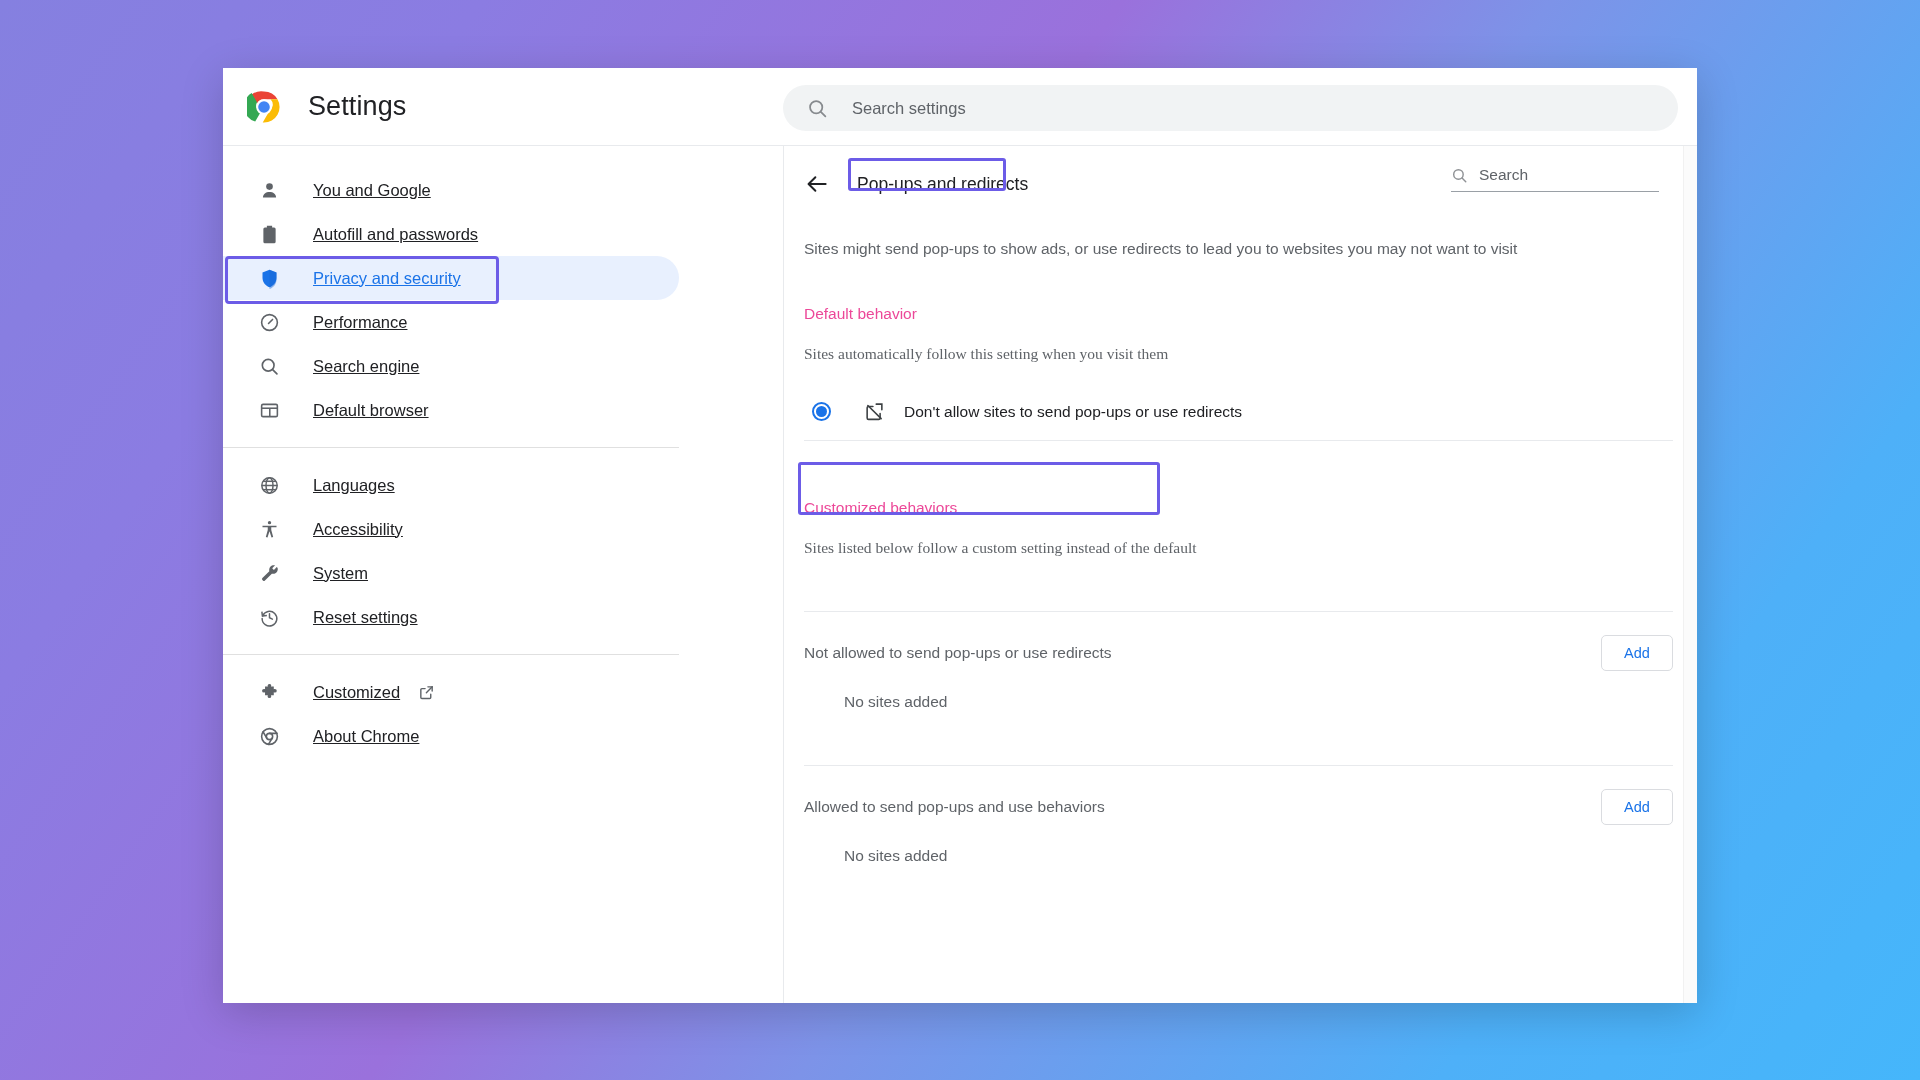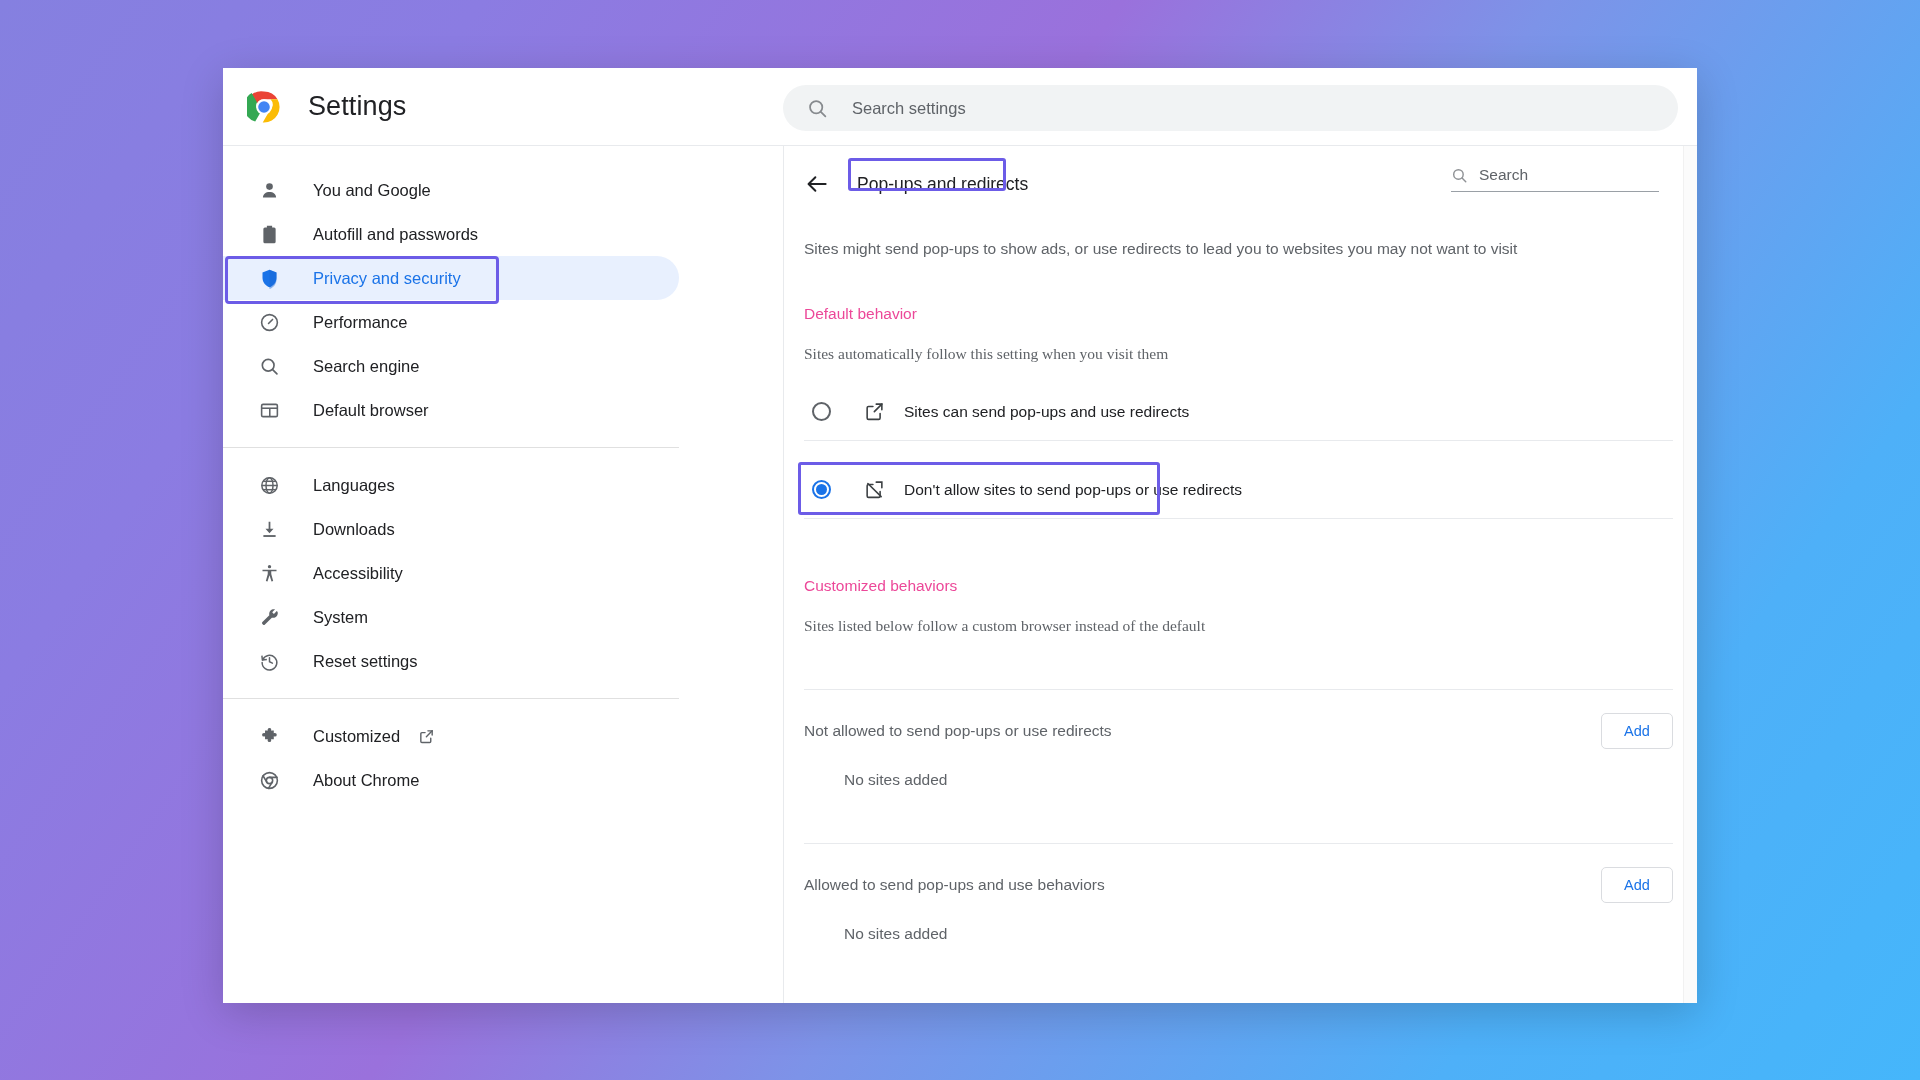--- a/index.html
+++ b/index.html
@@ -101,21 +101,21 @@
     color: #202124;
     font-size: 16.5px;
     cursor: pointer;
   }
   .nav-item .nicon {
     width: 22px; height: 22px;
     flex: 0 0 auto;
     display: flex; align-items: center; justify-content: center;
     color: #5f6368;
   }
-  .nav-item .nlabel { margin-left: 33px; white-space: nowrap; }
+  .nav-item .nlabel { margin-left: 33px; white-space: nowrap; text-decoration: underline; }
 
   .nav-item.selected {
     background: #e8f0fe;
     color: #1a73e8;
   }
   .nav-item.selected .nicon { color: #1a73e8; }
 
   
   #nav-highlight {
     position: absolute;
@@ -430,29 +430,20 @@
           <circle cx="12" cy="12" r="8.8"></circle>
             <ellipse cx="12" cy="12" rx="4" ry="8.8"></ellipse>
             <line x1="3.2" y1="12" x2="20.8" y2="12"></line>
             <line x1="4.6" y1="7.2" x2="19.4" y2="7.2"></line>
             <line x1="4.6" y1="16.8" x2="19.4" y2="16.8"></line>
         </svg>
       </span>
       <span class="nlabel">Languages</span>
     </div>
 
-    <div class="nav-item">
-      <span class="nicon">
-        <svg viewBox="0 0 24 24" width="21" height="21" fill="currentColor">
-          <path d="M11 3h2v8h3.6L12 16.4 7.4 11H11z"></path>
-            <rect x="5" y="18.4" width="14" height="2.1"></rect>
-        </svg>
-      </span>
-      <span class="nlabel">Downloads</span>
-    </div>
 
     <div class="nav-item">
       <span class="nicon">
         <svg viewBox="0 0 24 24" width="21" height="21" fill="currentColor">
           <circle cx="12" cy="4.2" r="1.9"></circle>
           <path d="M4 7.6h16v1.9h-6v3l2.2 8.2-1.9.5L12 14.1l-2.3 7.1-1.9-.5L10 12.5v-3H4z"></path>
         </svg>
       </span>
       <span class="nlabel">Accessibility</span>
     </div>
@@ -532,46 +523,35 @@
         </div>
       </div>
 
       <div class="body-pad">
 
         <div class="intro-text">Sites might send pop-ups to show ads, or use redirects to lead you to websites you may not want to visit</div>
 
         <div class="section-head">Default behavior</div>
         <div class="section-sub">Sites automatically follow this setting when you visit them</div>
 
-        <div class="radio-row">
-          <span class="radio"></span>
-          <span class="radio-icon">
-            <svg viewBox="0 0 24 24" width="21" height="21" fill="none" stroke="currentColor" stroke-width="1.8">
-              <path d="M14 3.6h6.4V10" stroke-linecap="round"></path>
-              <path d="M20.4 3.6l-8.6 8.6" stroke-linecap="round"></path>
-              <path d="M18.4 14.4v5A1.6 1.6 0 0 1 16.8 21H5.2A1.6 1.6 0 0 1 3.6 19.4V7.8A1.6 1.6 0 0 1 5.2 6.2h5" stroke-linecap="round"></path>
-            </svg>
-          </span>
-          <span class="radio-label">Sites can send pop-ups and use redirects</span>
-        </div>
 
         <div class="radio-row">
           <span class="radio checked"></span>
           <span class="radio-icon">
             <svg viewBox="0 0 24 24" width="21" height="21" fill="none" stroke="currentColor" stroke-width="1.8">
               <path d="M14 3.6h6.4V10" stroke-linecap="round"></path>
               <path d="M18.4 14.4v5A1.6 1.6 0 0 1 16.8 21H5.2A1.6 1.6 0 0 1 3.6 19.4V7.8A1.6 1.6 0 0 1 5.2 6.2h5" stroke-linecap="round"></path>
               <line x1="4.4" y1="5.2" x2="19.6" y2="20.2" stroke-linecap="round"></line>
             </svg>
           </span>
           <span class="radio-label">Don't allow sites to send pop-ups or use redirects</span>
         </div>
 
         <div class="section-head" style="margin-top:58px;">Customized behaviors</div>
-        <div class="section-sub">Sites listed below follow a custom browser instead of the default</div>
+        <div class="section-sub">Sites listed below follow a custom setting instead of the default</div>
 
         <div class="custom-row">
           <span class="crlabel">Not allowed to send pop-ups or use redirects</span>
           <button class="add-btn">Add</button>
         </div>
         <div class="empty-note">No sites added</div>
 
         <div class="custom-row">
           <span class="crlabel">Allowed to send pop-ups and use behaviors</span>
           <button class="add-btn">Add</button>

